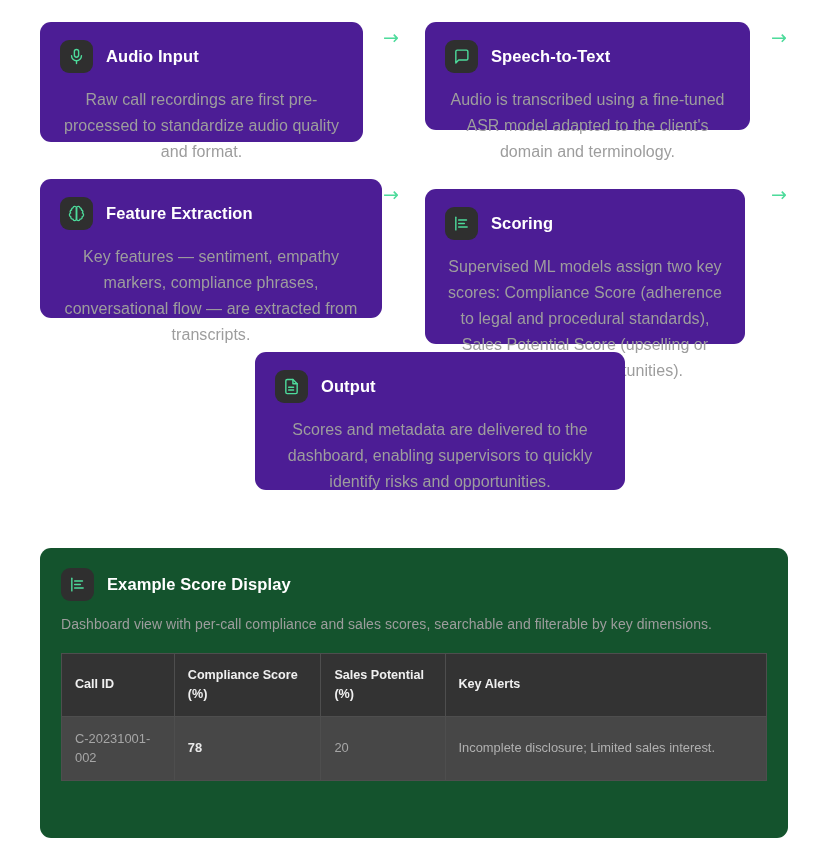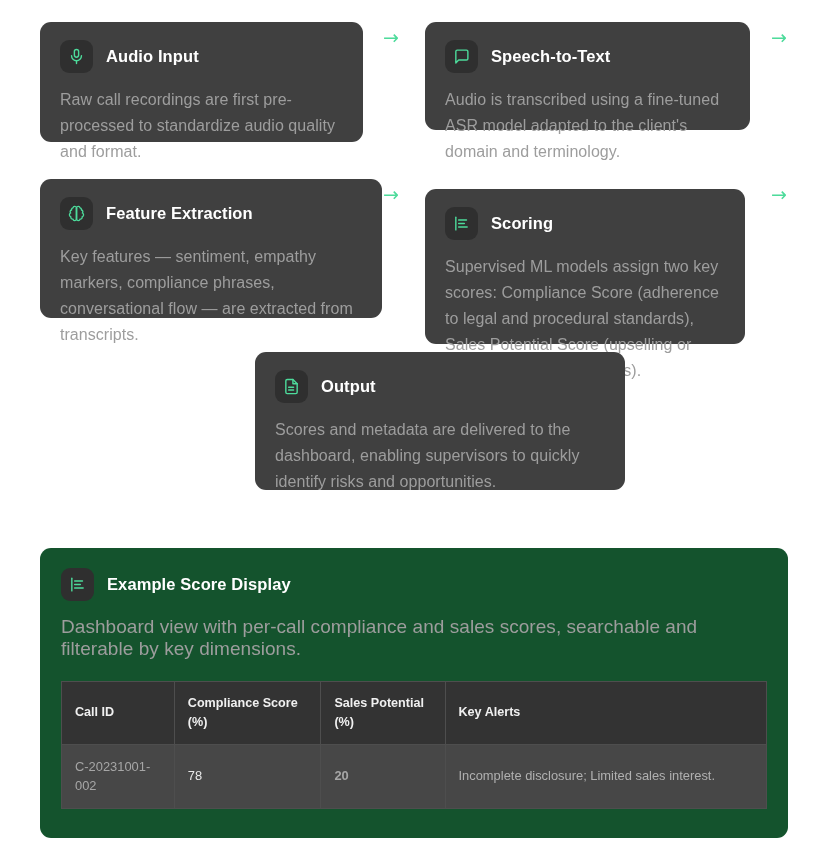--- a/index.html
+++ b/index.html
@@ -8,23 +8,24 @@
     width: 828px; height: 858px;
     background: #ffffff;
     font-family: "Liberation Sans", sans-serif;
     overflow: hidden;
   }
   .page { position: relative; width: 828px; height: 858px; }
 
   
   .card {
     position: absolute;
-    background: #404040;
+    background: #4c1d95;
     border-radius: 11px;
     padding: 18px 20px 20px 20px;
+    text-align: center;
   }
   .card-head {
     display: flex;
     align-items: center;
     gap: 13px;
   }
   .icon-box {
     width: 33px; height: 33px;
     flex: 0 0 33px;
     background: #2f2f2f;
@@ -63,21 +64,21 @@
     position: absolute;
     left: 40px; top: 548px;
     width: 748px; height: 290px;
     background: #14532d;
     border-radius: 11px;
     padding: 20px 21px;
   }
   .panel-sub {
     margin-top: 15px;
     color: #9d9d9d;
-    font-size: 19px;
+    font-size: 14px;
     letter-spacing: .05px;
   }
   table.score-table {
     margin-top: 21px;
     width: 100%;
     border-collapse: collapse;
     table-layout: fixed;
   }
   table.score-table th,
   table.score-table td {
@@ -97,24 +98,24 @@
   table.score-table tbody td {
     font-size: 12.9px;
     padding: 12px 13px;
     height: 54px;
     line-height: 1.5;
   }
   tbody tr.row-a td { background: #414141; }
   tbody tr.row-b td { background: #474747; }
   td.c-id      { color: #a6a6a6; }
   td.c-alert   { color: #b0b0b0; }
-  td.c-num     { color: #e8e8e8; font-weight: normal; }
+  td.c-num     { color: #e8e8e8; font-weight: bold; }
   td.c-num.ok  { color: #5fba8c; font-weight: normal; }
   td.c-num.info{ color: #6f93d8; font-weight: normal; }
-  td.c-num.dim { color: #a6a6a6; font-weight: bold; }
+  td.c-num.dim { color: #a6a6a6; font-weight: normal; }
 
   .col-id    { width: 16.0%; }
   .col-comp  { width: 20.8%; }
   .col-sales { width: 17.6%; }
   .col-alert { width: 45.6%; }
 </style>
 </head>
 <body>
 
 <div class="page">

